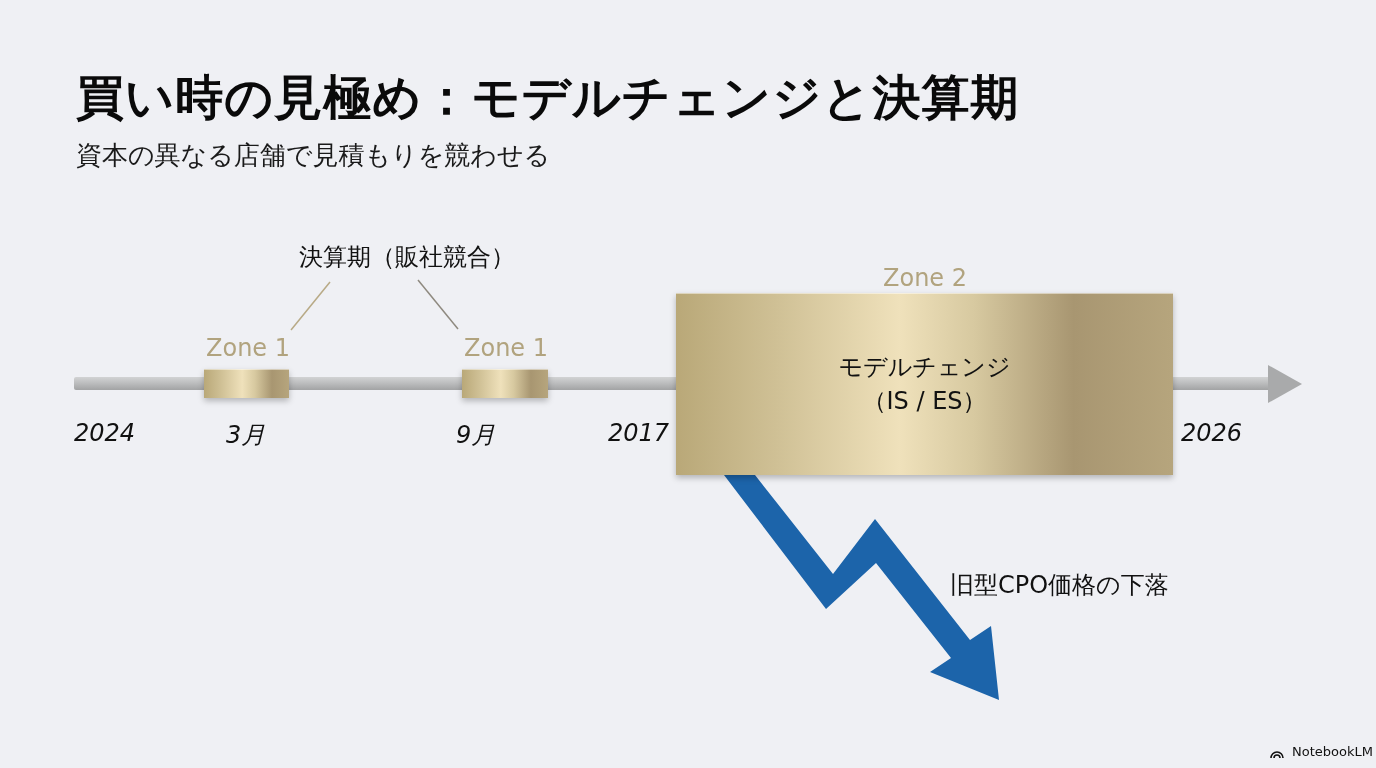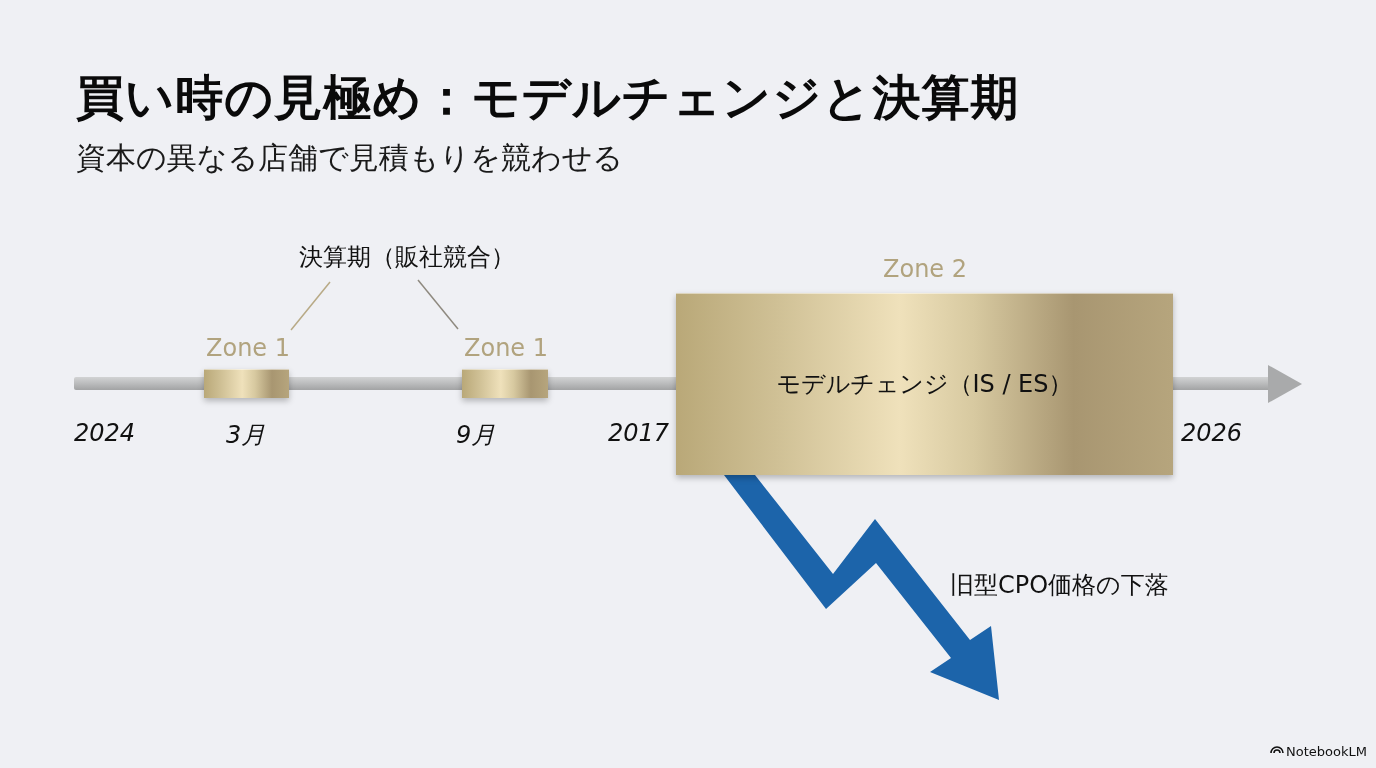--- a/index.html
+++ b/index.html
@@ -9,59 +9,59 @@
     font-family: "DejaVu Sans", "Liberation Sans", sans-serif;
     color: #111;
   }
   .title {
     position: absolute; left: 76px; top: 66px;
     font-size: 48px; font-weight: bold; letter-spacing: 1px; color: #0a0a0a;
     white-space: nowrap;
   }
   .subtitle {
     position: absolute; left: 76px; top: 138px;
-    font-size: 30px; color: #1a1a1a; white-space: nowrap;
+    font-size: 26px; color: #1a1a1a; white-space: nowrap;
   }
   .axis {
     position: absolute; left: 74px; top: 377px; width: 1196px; height: 13px;
     background: linear-gradient(#d2d3d4, #b6b7b8 60%, #a2a3a4);
     border-radius: 2px;
   }
   .axis-head {
     position: absolute; left: 1268px; top: 365px; width: 0; height: 0;
     border-top: 19px solid transparent; border-bottom: 19px solid transparent;
     border-left: 34px solid #a9aaab;
   }
   .gold {
     background: linear-gradient(90deg, #b9a878 0%, #cfc095 20%, #efe1bb 45%, #d7c9a0 60%, #a89671 80%, #b6a57d 100%);
     box-shadow: 0 3px 6px rgba(0,0,0,0.25), inset 0 1px 0 rgba(255,255,255,0.5);
   }
   .zone1a { position: absolute; left: 204px; top: 369px; width: 85px; height: 29px; }
   .zone1b { position: absolute; left: 462px; top: 369px; width: 86px; height: 29px; }
   .zone2 {
     position: absolute; left: 676px; top: 293px; width: 497px; height: 182px;
-    display: flex; flex-direction: row; align-items: center; justify-content: center;
+    display: flex; flex-direction: column; align-items: center; justify-content: center;
   }
   .zone2-label { font-size: 24px; color: #111; line-height: 34px; text-align: center; }
   .zlabel {
     position: absolute; font-size: 24px; color: #b1a37e; white-space: nowrap;
   }
   .tick {
     position: absolute; font-size: 24px; color: #111; white-space: nowrap; font-style: italic;
   }
   .callout {
     position: absolute; left: 258px; top: 241px; font-size: 24px; color: #111; white-space: nowrap; margin-left: 41px;
   }
   .lines { position: absolute; left: 0; top: 0; }
   .drop-label {
     position: absolute; left: 950px; top: 569px; font-size: 24px; color: #111; white-space: nowrap;
   }
   .brand {
     position: absolute; left: 1270px; top: 744px; font-size: 13px; color: #111;
-    display: flex; align-items: flex-start; gap: 2px; white-space: nowrap;
+    display: flex; align-items: flex-end; gap: 8px; white-space: nowrap;
   }
 </style>
 </head>
 <body>
 
 <div class="title">買い時の見極め：モデルチェンジと決算期</div>
 <div class="subtitle">資本の異なる店舗で見積もりを競わせる</div>
 
 <svg class="lines" width="1376" height="768">
   <line x1="330" y1="282" x2="291" y2="330" stroke="#b8aa86" stroke-width="1.5"></line>
@@ -72,21 +72,21 @@
 
 <div class="axis"></div>
 <div class="axis-head"></div>
 
 <svg class="lines" width="1376" height="768">
   <polygon fill="#1c64aa" points="724,475 755,475 833,574 875,519 970,640 991,626 999,700 930,672 951,658 876,563 826,609"></polygon>
 </svg>
 
 <div class="zlabel" style="left:206px; top:334px;">Zone 1</div>
 <div class="zlabel" style="left:464px; top:334px;">Zone 1</div>
-<div class="zlabel" style="left:883px; top:255px;">Zone 2</div>
+<div class="zlabel" style="left:883px; top:264px;">Zone 2</div>
 
 <div class="zone1a gold"></div>
 <div class="zone1b gold"></div>
 
 <div class="zone2 gold">
   <div class="zone2-label">モデルチェンジ</div>
   <div class="zone2-label">（IS / ES）</div>
 </div>
 
 <div class="tick" style="left:74px; top:419px;">2024</div>

